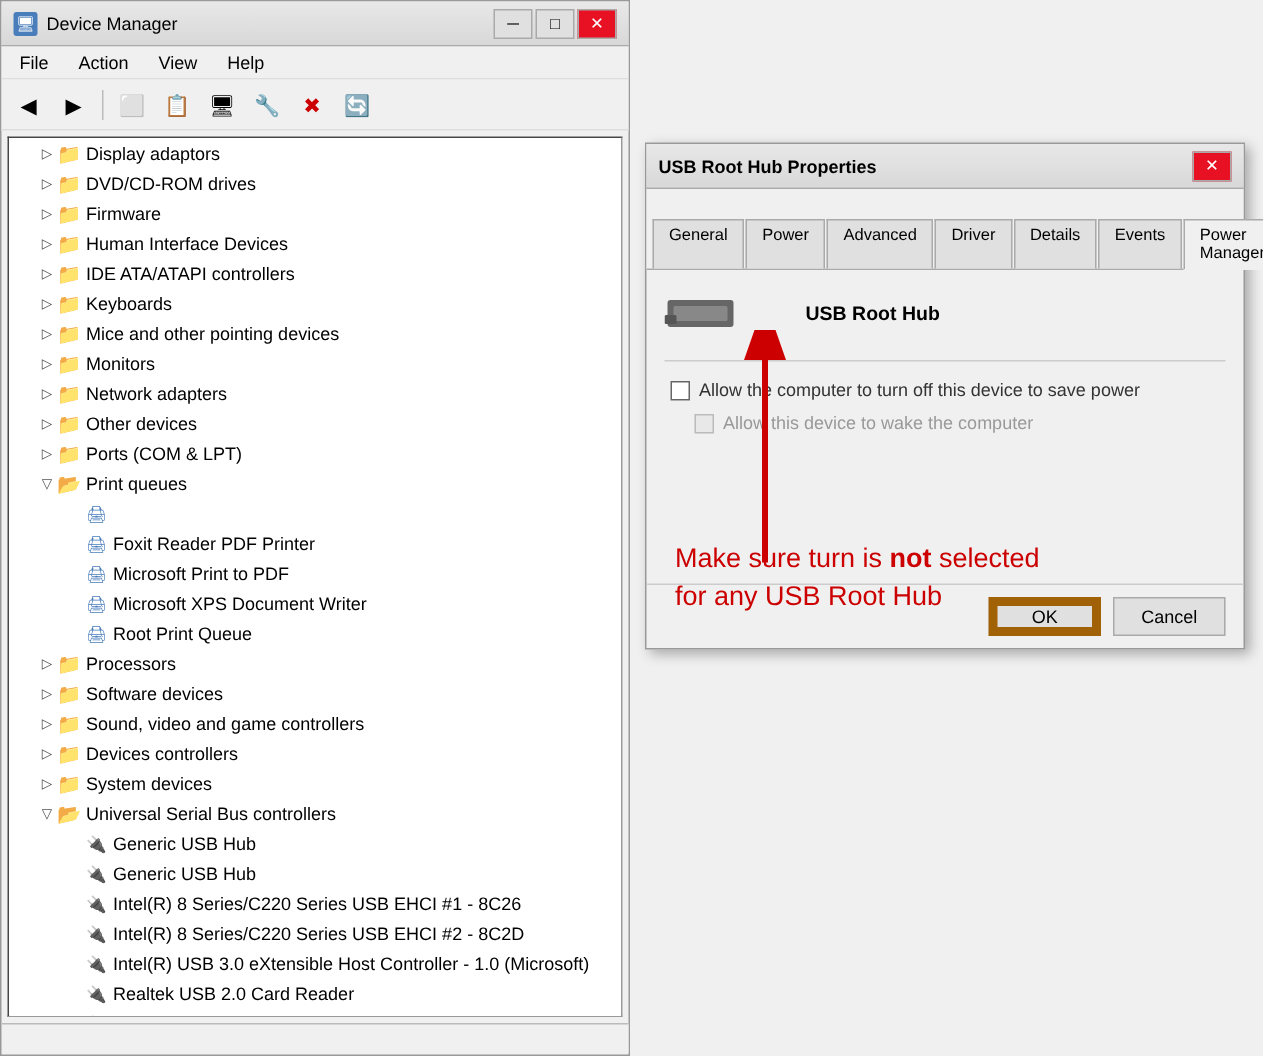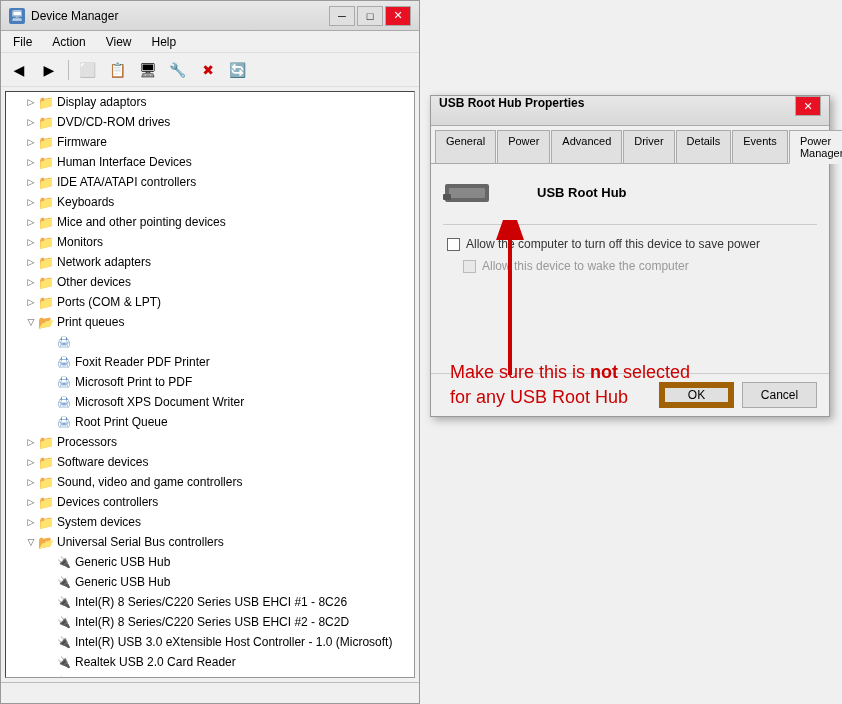--- a/index.html
+++ b/index.html
@@ -172,21 +172,21 @@
       top: 95px;
       width: 400px;
       background: #f0f0f0;
       border: 1px solid #999;
       box-shadow: 3px 3px 8px rgba(0,0,0,0.3);
     }
     .dialog-title-bar {
       background: linear-gradient(to bottom, #e8e8e8, #d8d8d8);
       height: 30px;
       display: flex;
-      align-items: flex-start;
+      align-items: center;
       padding: 0 8px;
       border-bottom: 1px solid #aaa;
     }
     .dialog-title-text {
       flex: 1;
       font-size: 12px;
       font-weight: bold;
     }
     .dialog-close-btn {
       width: 26px;
@@ -198,21 +198,21 @@
       justify-content: center;
       cursor: pointer;
       font-size: 11px;
       color: white;
     }
 
     
     .tab-strip {
       display: flex;
       background: #f0f0f0;
-      padding: 4px 4px 0;
+      padding: 20px 4px 0;
       border-bottom: 1px solid #aaa;
     }
     .tab {
       padding: 4px 10px;
       border: 1px solid #aaa;
       border-bottom: none;
       background: #e0e0e0;
       cursor: pointer;
       font-size: 11px;
       margin-right: 1px;
@@ -559,16 +559,16 @@
   <defs>
     <marker id="arrowhead" markerWidth="10" markerHeight="7" refX="0" refY="3.5" orient="auto">
       <polygon points="0 0, 10 3.5, 0 7" fill="#cc0000"></polygon>
     </marker>
   </defs>
   <line x1="60" y1="155" x2="60" y2="20" stroke="#cc0000" stroke-width="4" marker-end="url(#arrowhead)"></line>
 </svg>
 
 <div class="annotation-area">
   <div class="annotation-text">
-    <span>Make sure this is </span><strong>not</strong><span> selected</span><br>
+    <span>Make sure turn is </span><strong>not</strong><span> selected</span><br>
     <span>for any USB Root Hub</span>
   </div>
 </div>
 
 </body></html>

